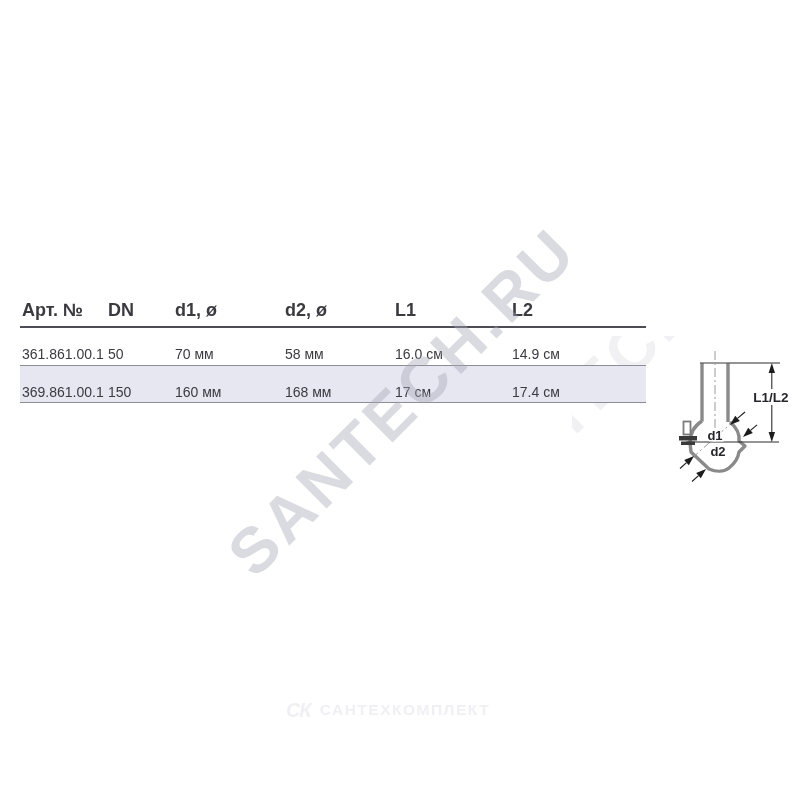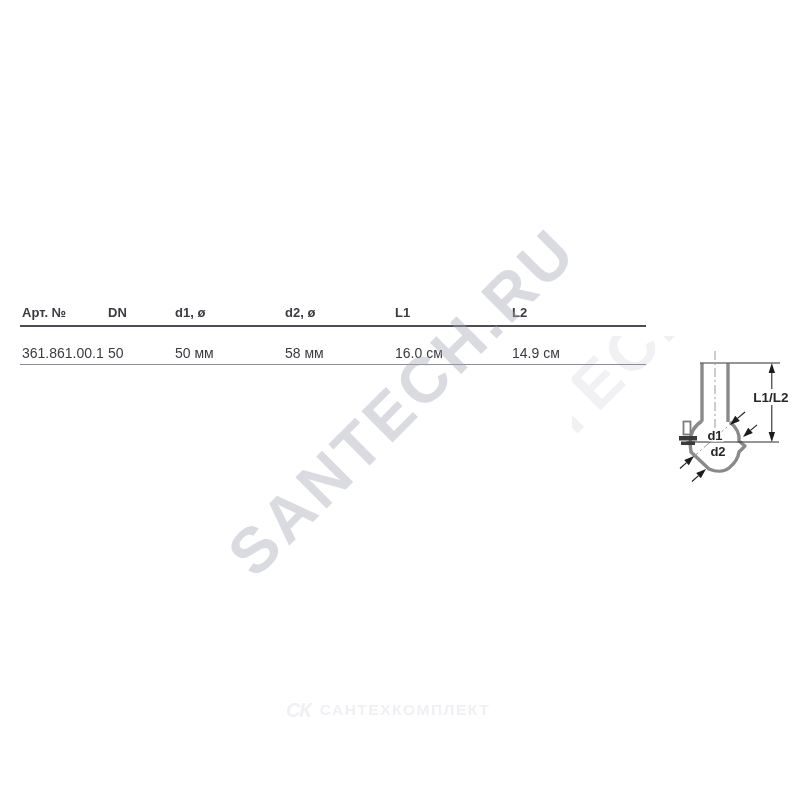--- a/index.html
+++ b/index.html
@@ -30,21 +30,21 @@
     display:flex;justify-content:center;align-items:center;gap:9px;
     transform:translateX(-12px);
     color:#f0f0f4;pointer-events:none;user-select:none;z-index:1;
   }
   .wm-bottom .logo{font-weight:bold;font-size:20px;font-style:italic;letter-spacing:-1px;}
   .wm-bottom .name{font-weight:bold;font-size:15.5px;letter-spacing:1.5px;}
   
   .spec-wrap{position:absolute;left:20px;top:300px;width:626px;z-index:2;}
   table.spec{border-collapse:collapse;table-layout:fixed;width:626px;}
   table.spec th{
-    font-size:13px;font-weight:bold;color:#3a3a40;text-align:left;
+    font-size:18px;font-weight:bold;color:#3a3a40;text-align:left;
     padding:0 0 5px 2px;vertical-align:bottom;height:20px;
     border-bottom:2px solid #4c4c55;
   }
   table.spec td{
     font-size:14px;color:#3a3a40;padding:16px 0 0 2px;height:20.5px;
     border-bottom:1px solid #8d8d97;white-space:nowrap;overflow:hidden;
   }
   table.spec tbody tr:nth-child(even){background:#e7e7f1;}
   .c0{width:86px;} .c1{width:67px;} .c2{width:110px;}
   .c3{width:110px;} .c4{width:117px;} .c5{width:136px;}
@@ -78,24 +78,32 @@
           <th>d1, ø</th>
           <th>d2, ø</th>
           <th>L1</th>
           <th>L2</th>
         </tr>
       </thead>
       <tbody>
           <tr>
             <td>361.861.00.1</td>
             <td>50</td>
-            <td>50 мм</td>
+            <td>70 мм</td>
             <td>58 мм</td>
             <td>16.0 см</td>
             <td>14.9 см</td>
+          </tr>
+          <tr>
+            <td>369.861.00.1</td>
+            <td>150</td>
+            <td>160 мм</td>
+            <td>168 мм</td>
+            <td>17 см</td>
+            <td>17.4 см</td>
           </tr>
         </tbody>
     </table>
   </div>
 
   <div class="wm-diag">SANTECH.RU</div>
 
   <svg class="diagram" width="145" height="160" viewBox="655 340 145 160">
 
     <path d="M702,421 C694,426 690,434 690,443 L691,452 L709,469

